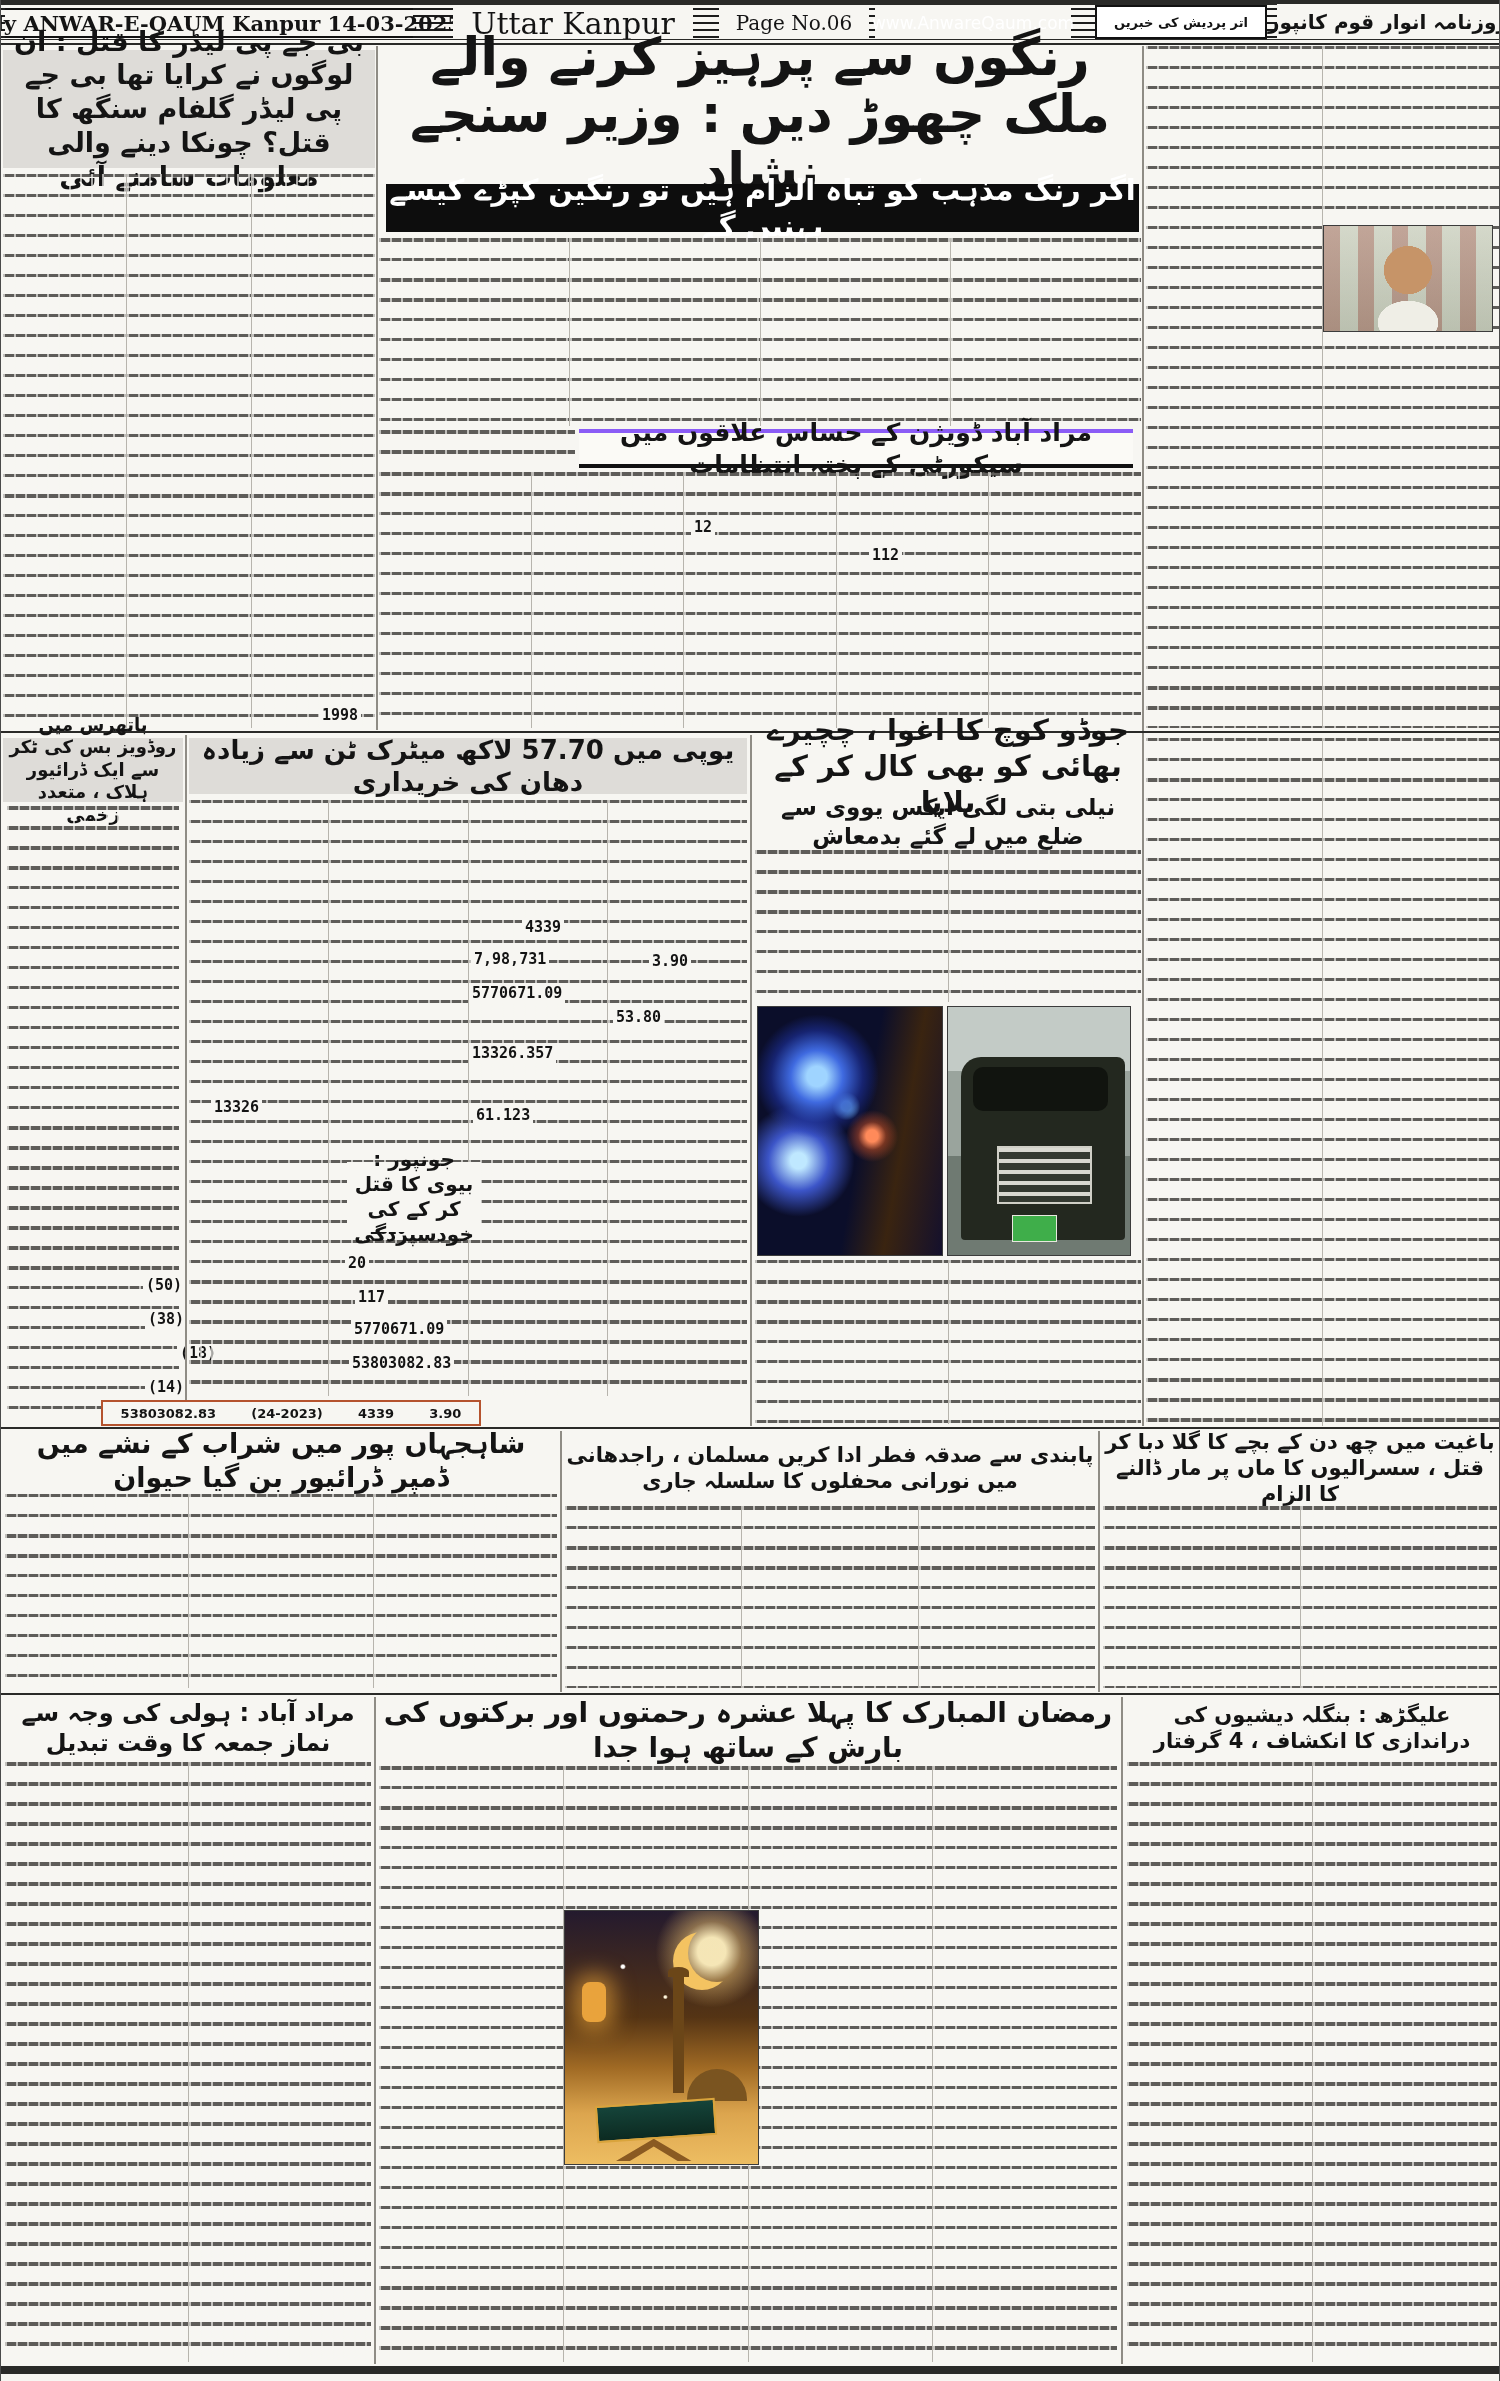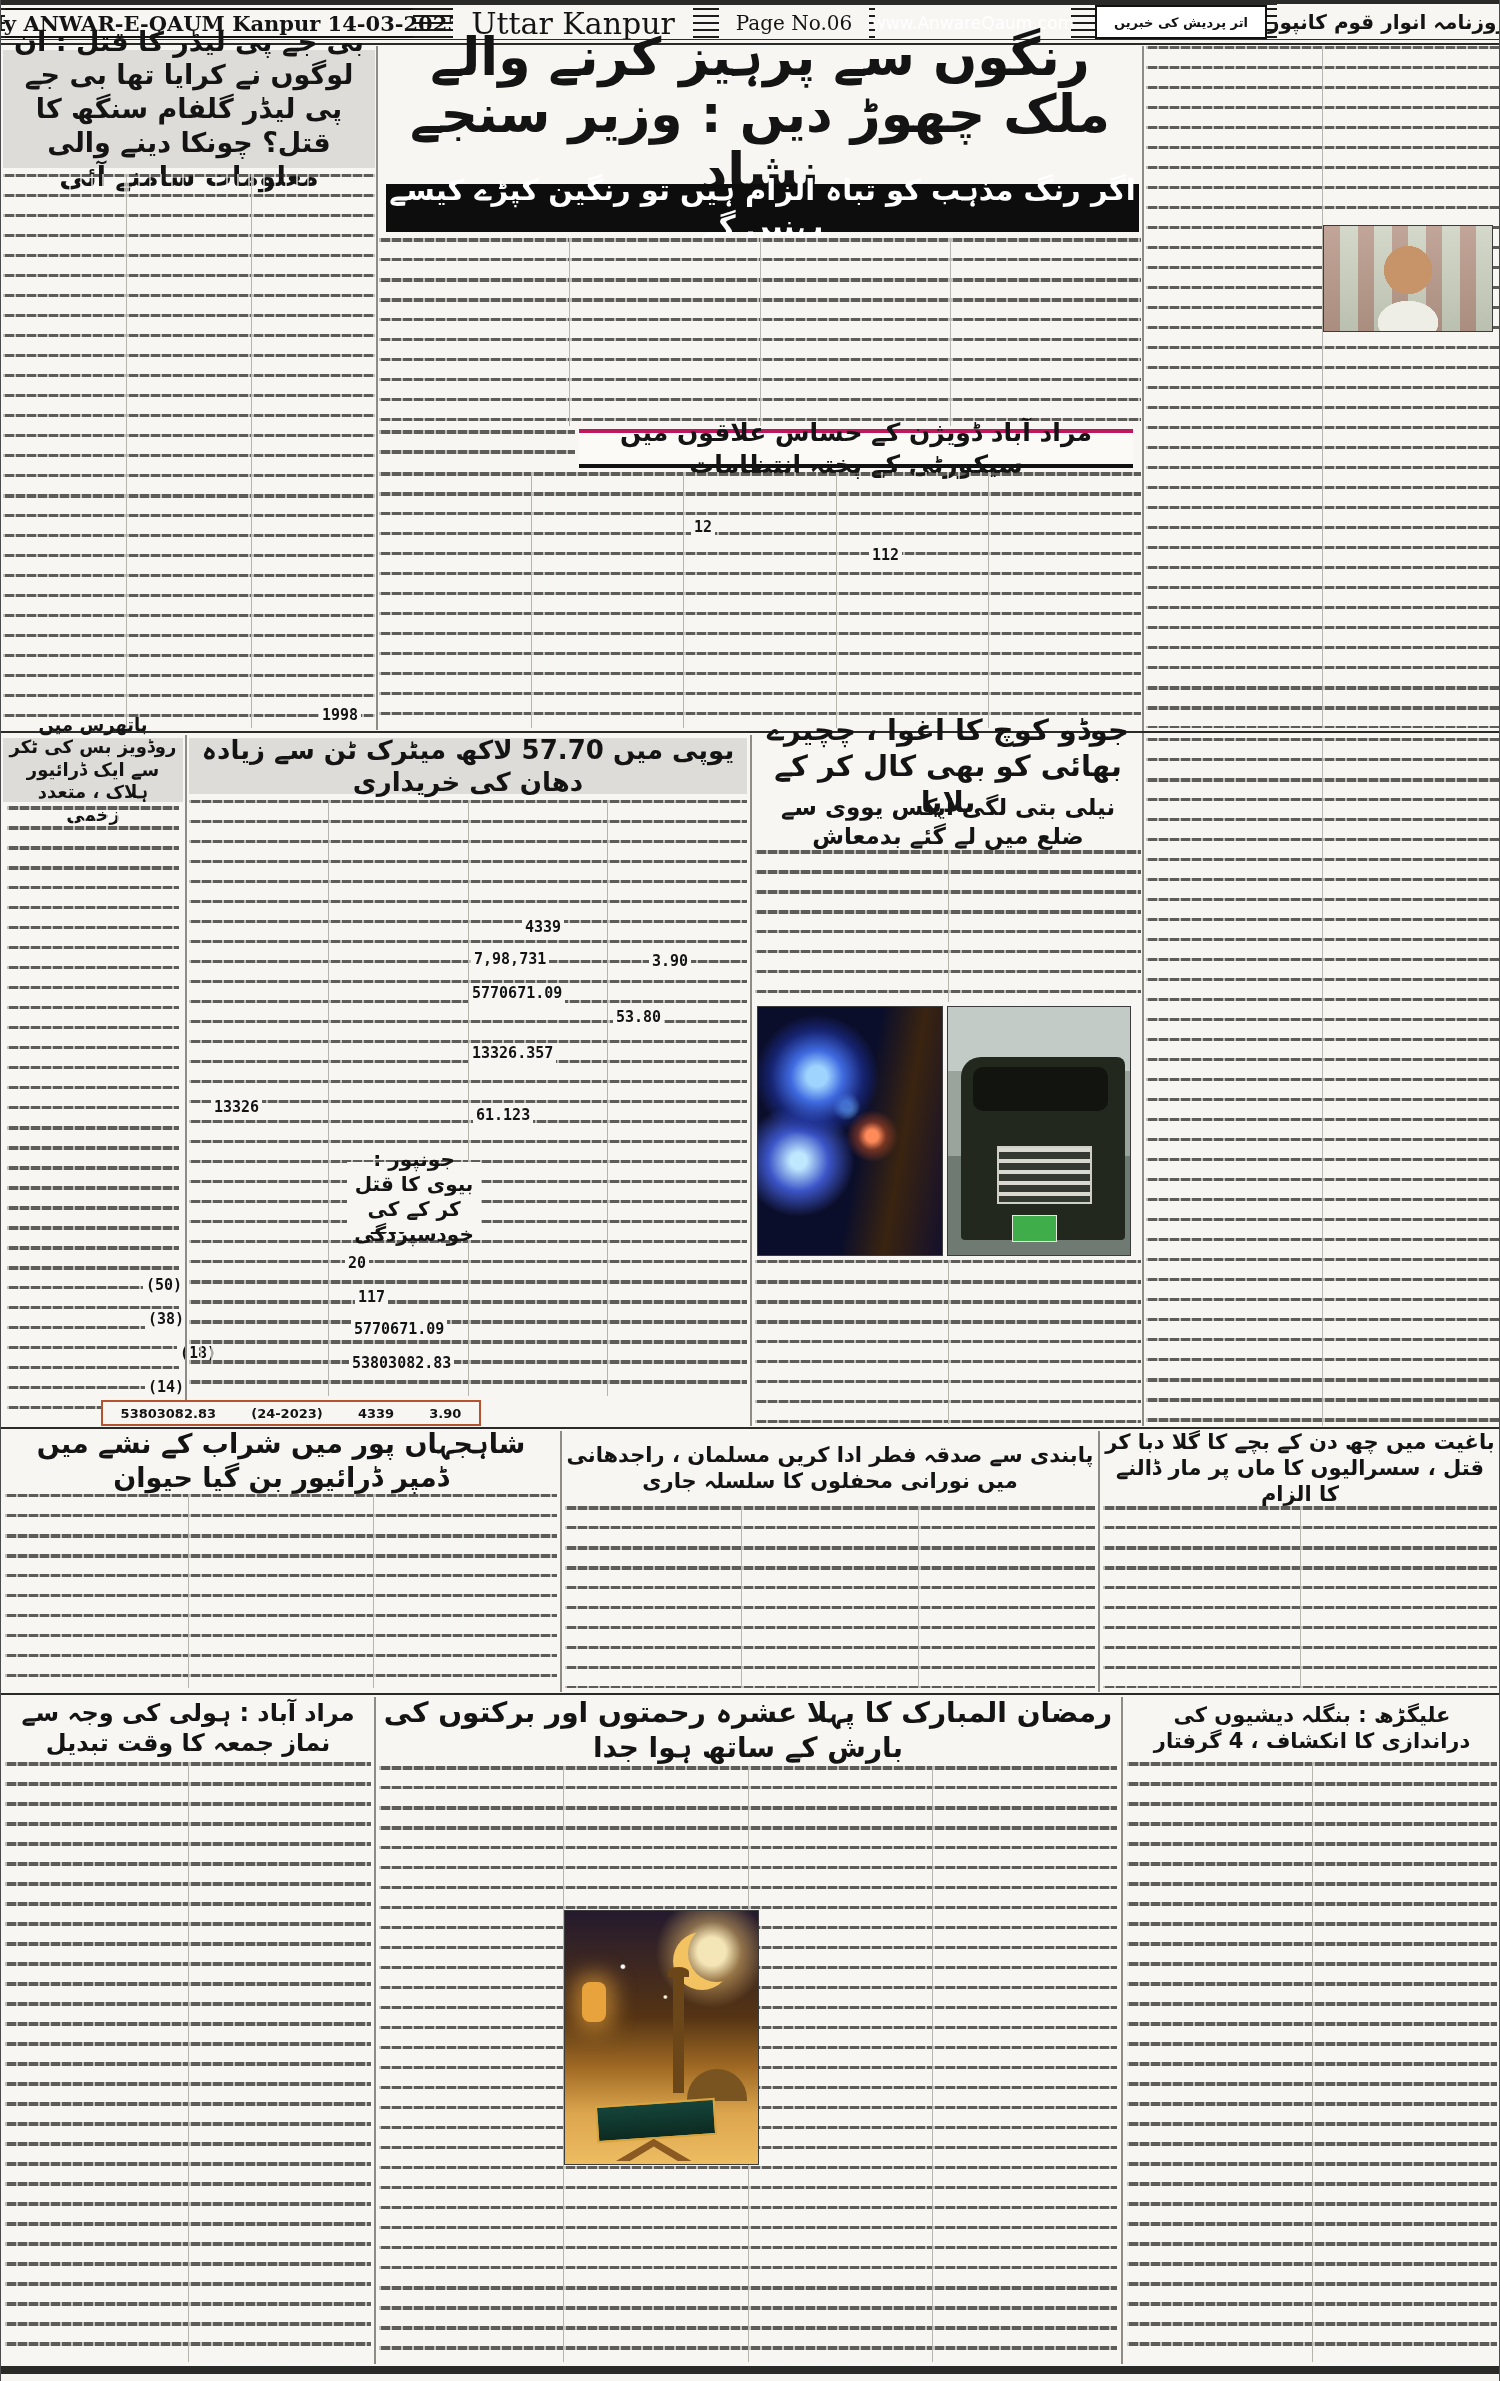--- a/index.html
+++ b/index.html
@@ -101,21 +101,21 @@
   </div>
 
   <div class="abs cols" style="left:378px;top:238px;width:762px;height:188px;">
     <div class="col faux"></div>
     <div class="col faux"></div>
     <div class="col faux"></div>
     <div class="col faux"></div>
   </div>
 
   <div class="abs faux" style="left:378px;top:430px;width:196px;height:38px;"></div>
-  <div class="abs urdu hl" style="left:578px;top:429px;width:554px;height:39px;border-top:4px solid #be185d;border-bottom:4px solid #111;background:#fbfaf6;font-size:25px;display:flex;align-items:center;justify-content:center;">
+  <div class="abs urdu hl" style="left:578px;top:429px;width:554px;height:39px;border-top:4px solid #8b5cf6;border-bottom:4px solid #111;background:#fbfaf6;font-size:25px;display:flex;align-items:center;justify-content:center;">
     <span>مراد آباد ڈویژن کے حساس علاقوں میں سیکورٹی کے پختہ انتظامات</span>
   </div>
   <div class="abs cols" style="left:378px;top:472px;width:762px;height:256px;">
     <div class="col faux"></div>
     <div class="col faux"></div>
     <div class="col faux"></div>
     <div class="col faux"></div>
     <div class="col faux"></div>
   </div>
   <span class="num" style="left:868px;top:546px;">112</span>

